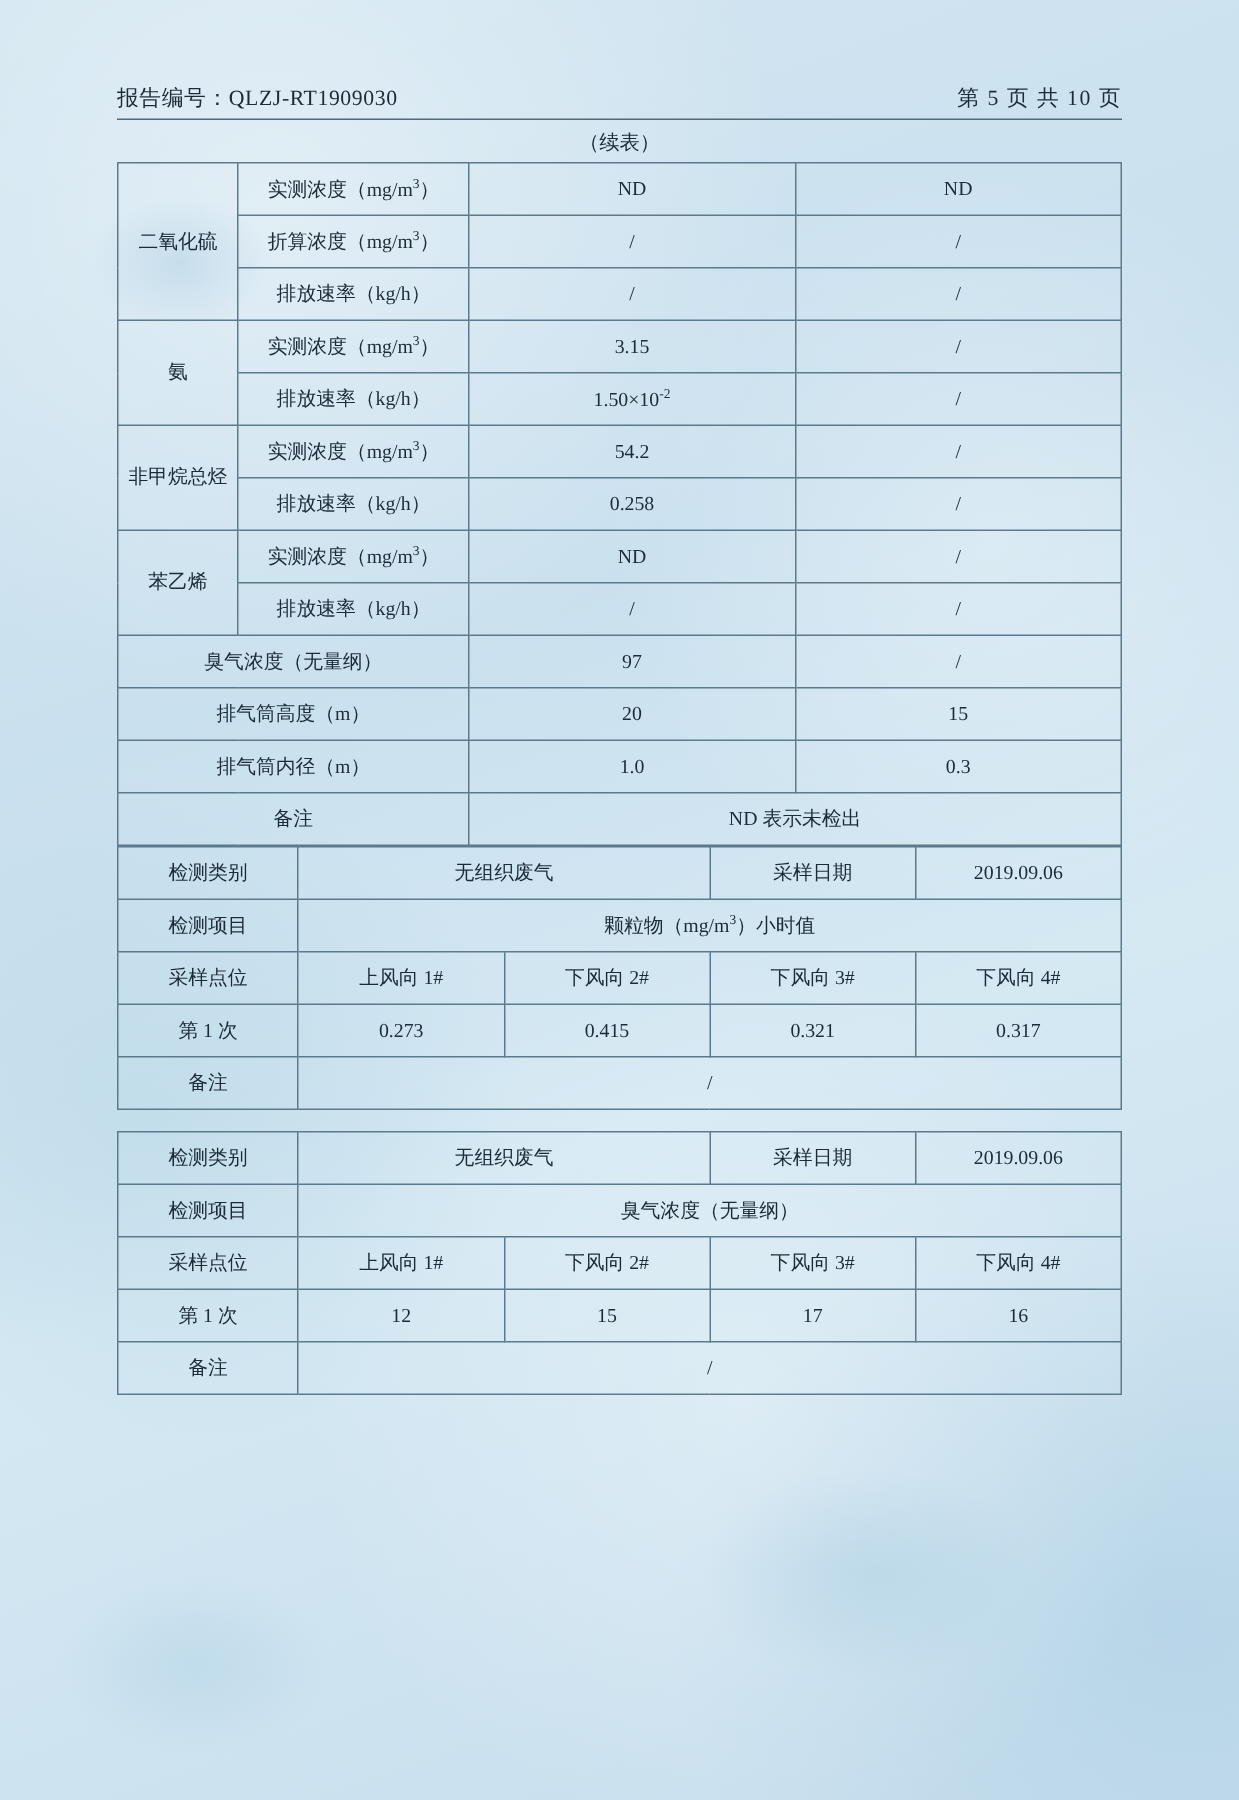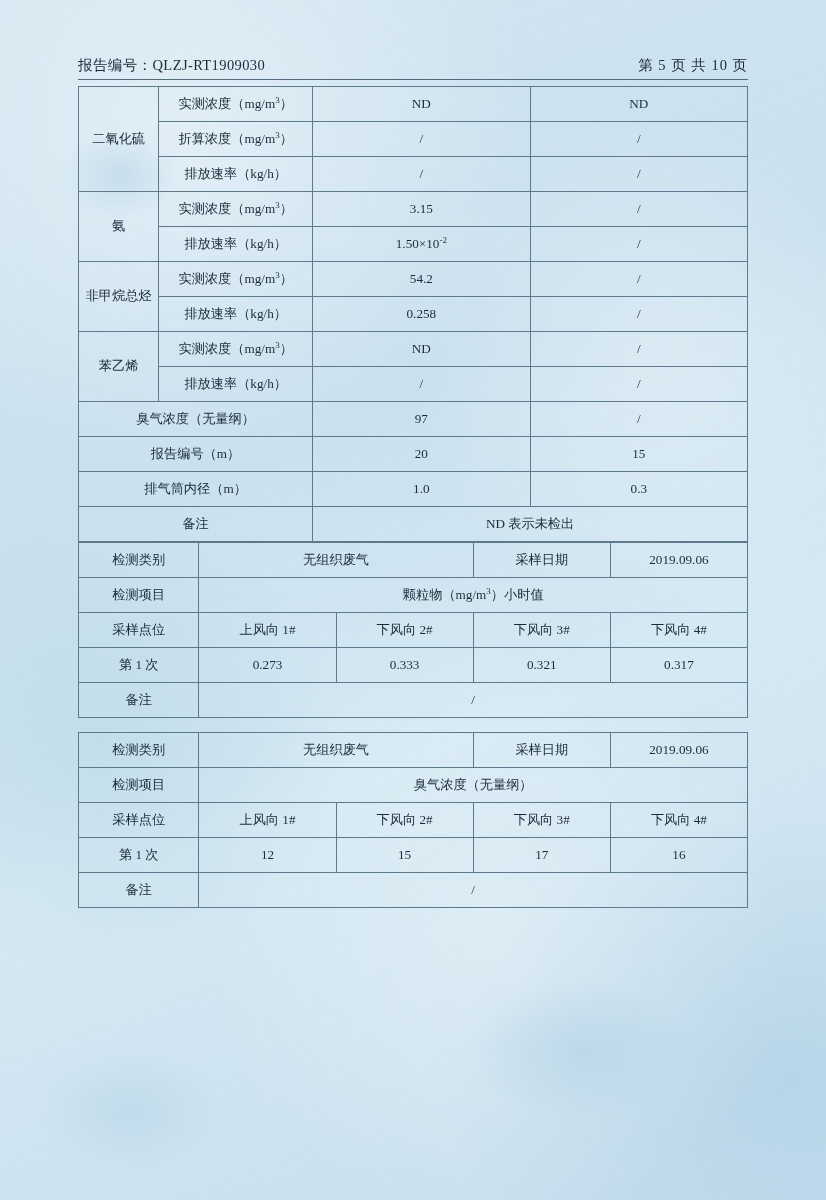--- a/index.html
+++ b/index.html
@@ -119,20 +119,21 @@
 <div class="page">
   <div class="content">
 
     <div class="doc-header">
       <div>
         <span>报告编号：</span><span>QLZJ-RT1909030</span>
       </div>
       <div class="right">第 5 页  共 10 页</div>
     </div>
 
+    <div class="cont-label">（续表）</div>
 
     <table class="grid tbl1">
       <colgroup>
         <col style="width:12%">
         <col style="width:23%">
         <col style="width:32.5%">
         <col style="width:32.5%">
       </colgroup>
       <tbody>
         <tr>
@@ -187,21 +188,21 @@
           <td>/</td>
           <td>/</td>
         </tr>
 
         <tr>
           <td colspan="2">臭气浓度（无量纲）</td>
           <td>97</td>
           <td>/</td>
         </tr>
         <tr>
-          <td colspan="2">报告编号（m）</td>
+          <td colspan="2">排气筒高度（m）</td>
           <td>20</td>
           <td>15</td>
         </tr>
         <tr>
           <td colspan="2">排气筒内径（m）</td>
           <td>1.0</td>
           <td>0.3</td>
         </tr>
         <tr>
           <td colspan="2">备注</td>
@@ -233,21 +234,21 @@
         <tr>
           <td>采样点位</td>
           <td>上风向 1#</td>
           <td>下风向 2#</td>
           <td>下风向 3#</td>
           <td>下风向 4#</td>
         </tr>
         <tr>
           <td>第 1 次</td>
           <td>0.273</td>
-          <td>0.333</td>
+          <td>0.415</td>
           <td>0.321</td>
           <td>0.317</td>
         </tr>
         <tr>
           <td>备注</td>
           <td colspan="4">/</td>
         </tr>
       </tbody>
     </table>
 

